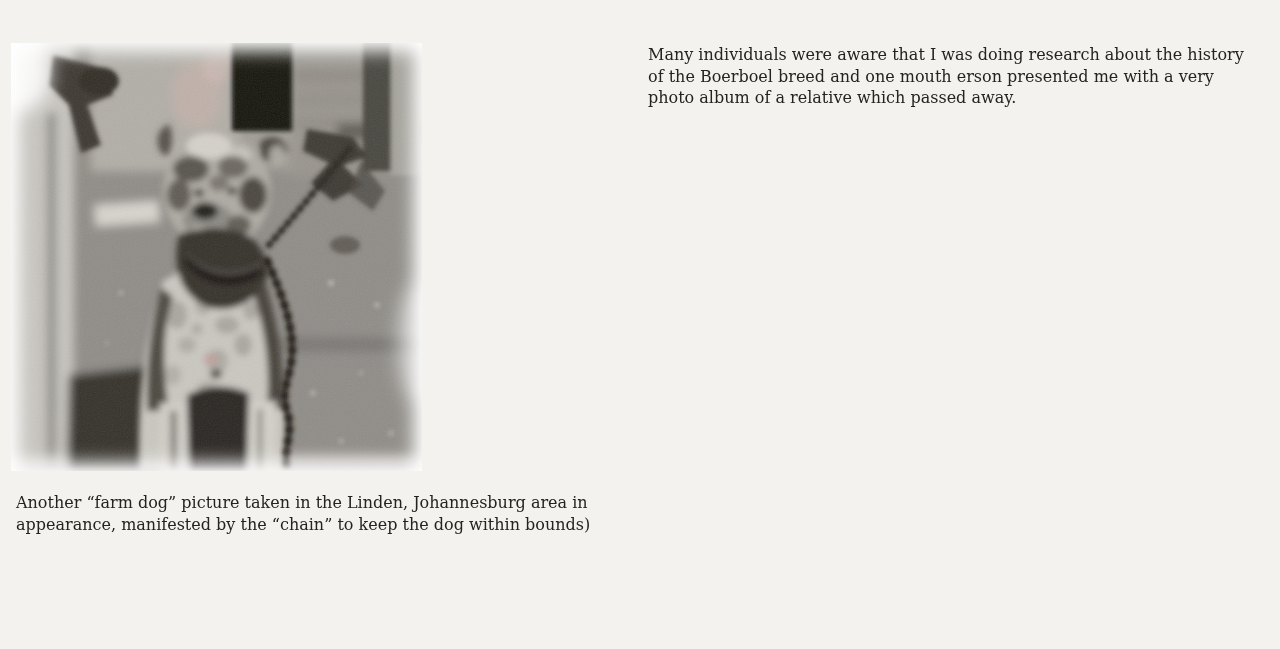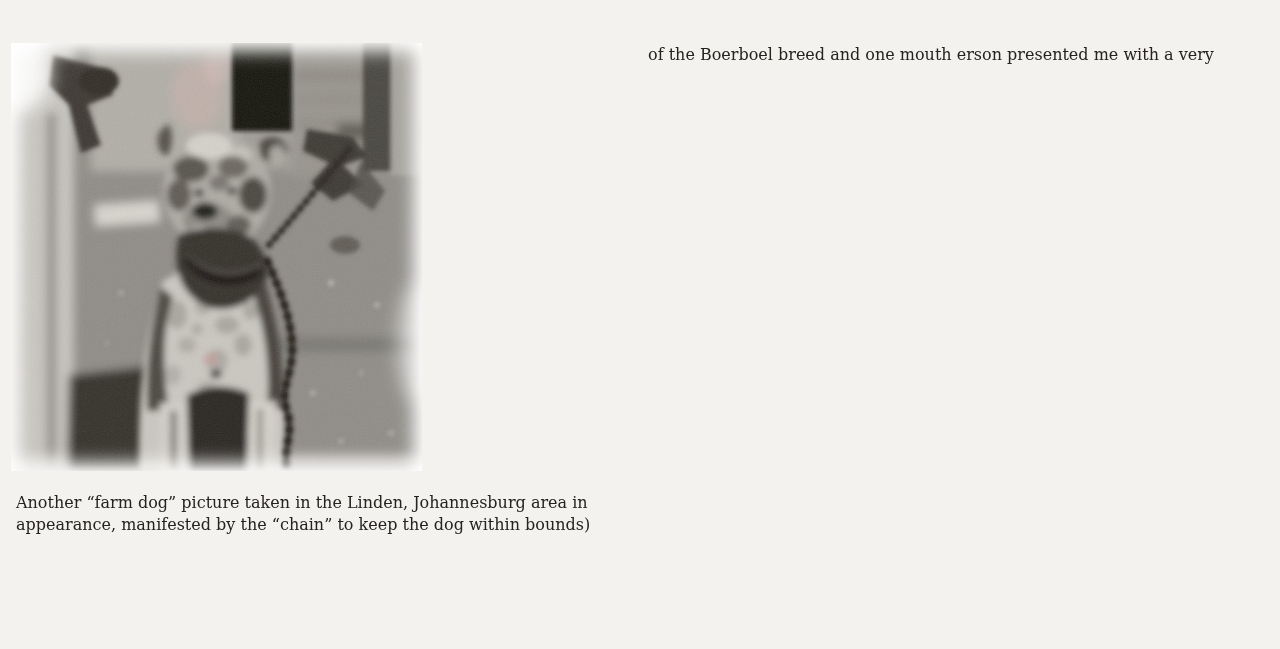--- a/index.html
+++ b/index.html
@@ -168,16 +168,18 @@
       </g>
     </svg>
   </figure>
 
   <div class="caption">
     <div class="line">Another “farm dog” picture taken in the Linden, Johannesburg area in</div>
     <div class="line">appearance, manifested by the “chain” to keep the dog within bounds)</div>
   </div>
 
   <div class="para">
+    <div class="line">Many individuals were aware that I was doing research about the history</div>
     <div class="line">of the Boerboel breed and one mouth erson presented me with a very</div>
+    <div class="line">photo album of a relative which passed away.</div>
   </div>
 
 </div>
 
 </body></html>

